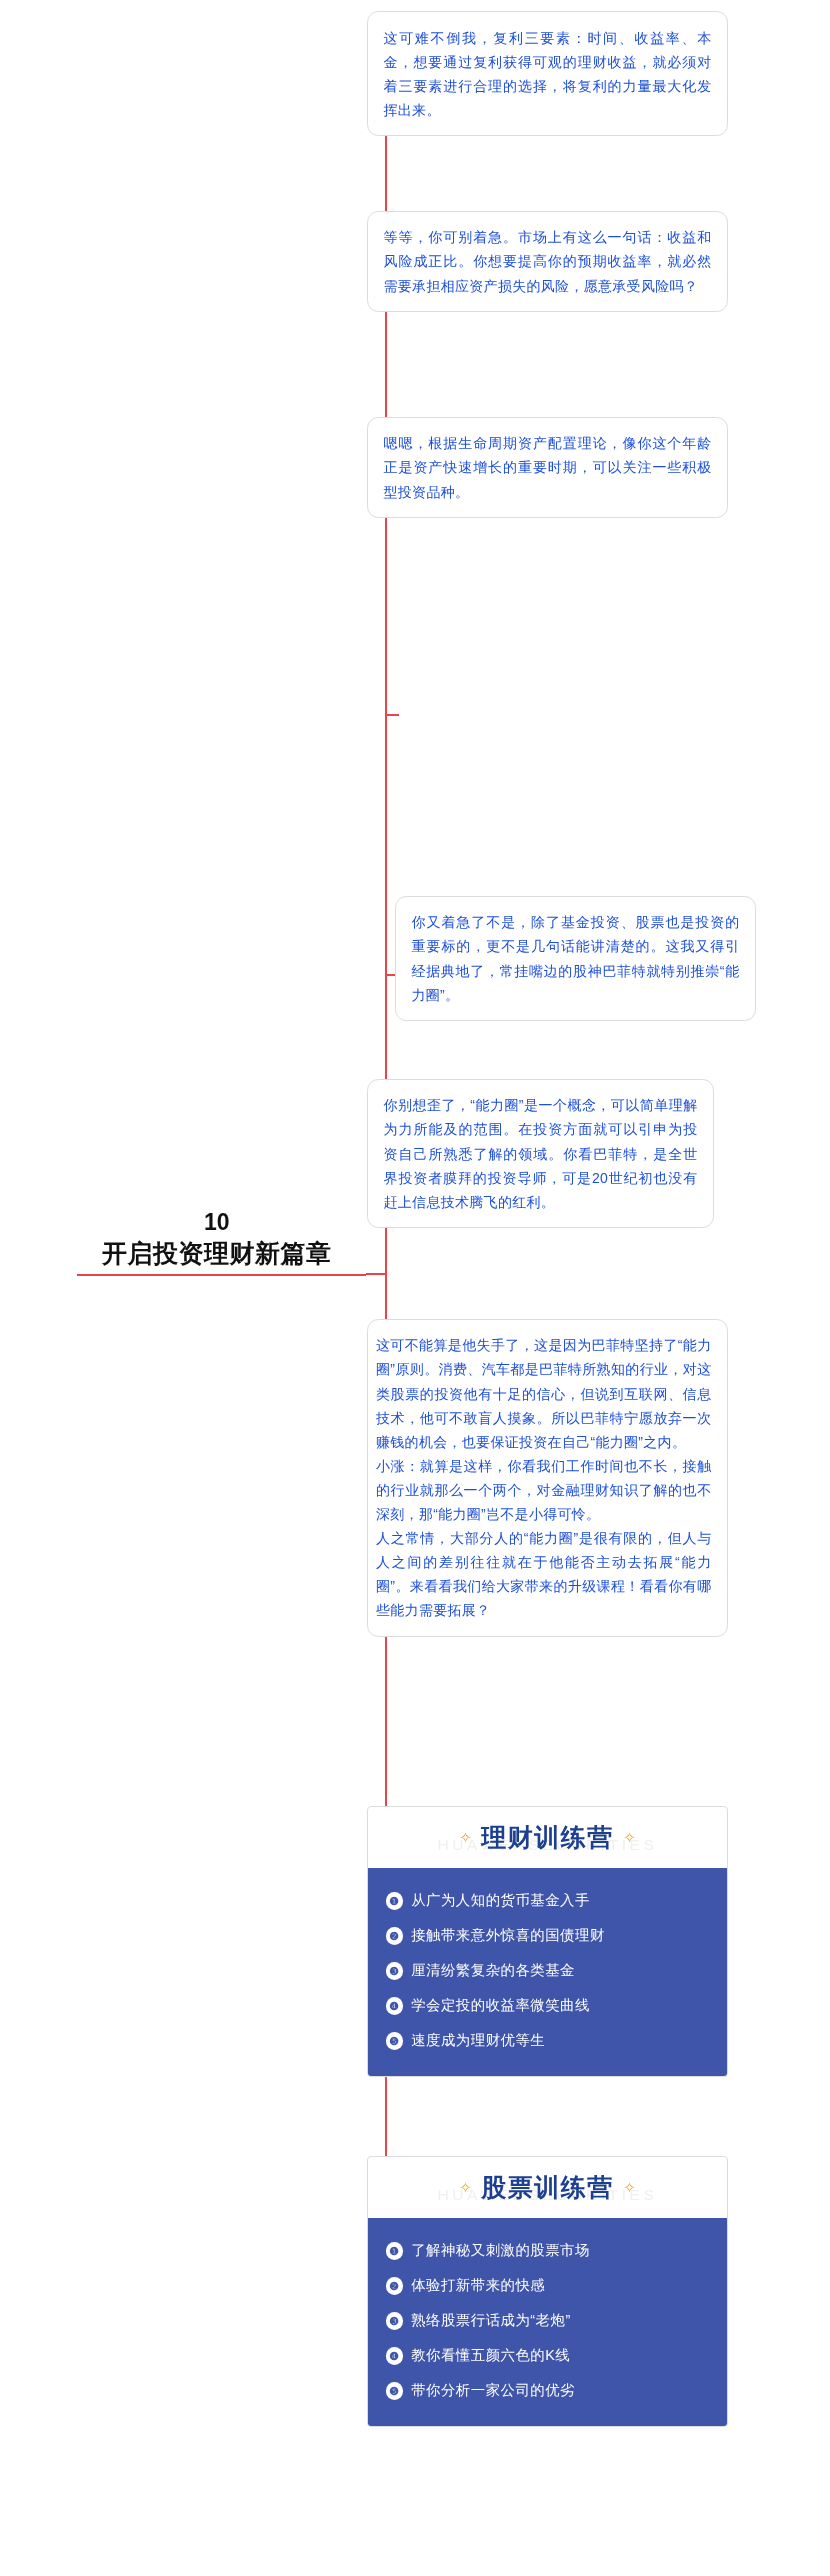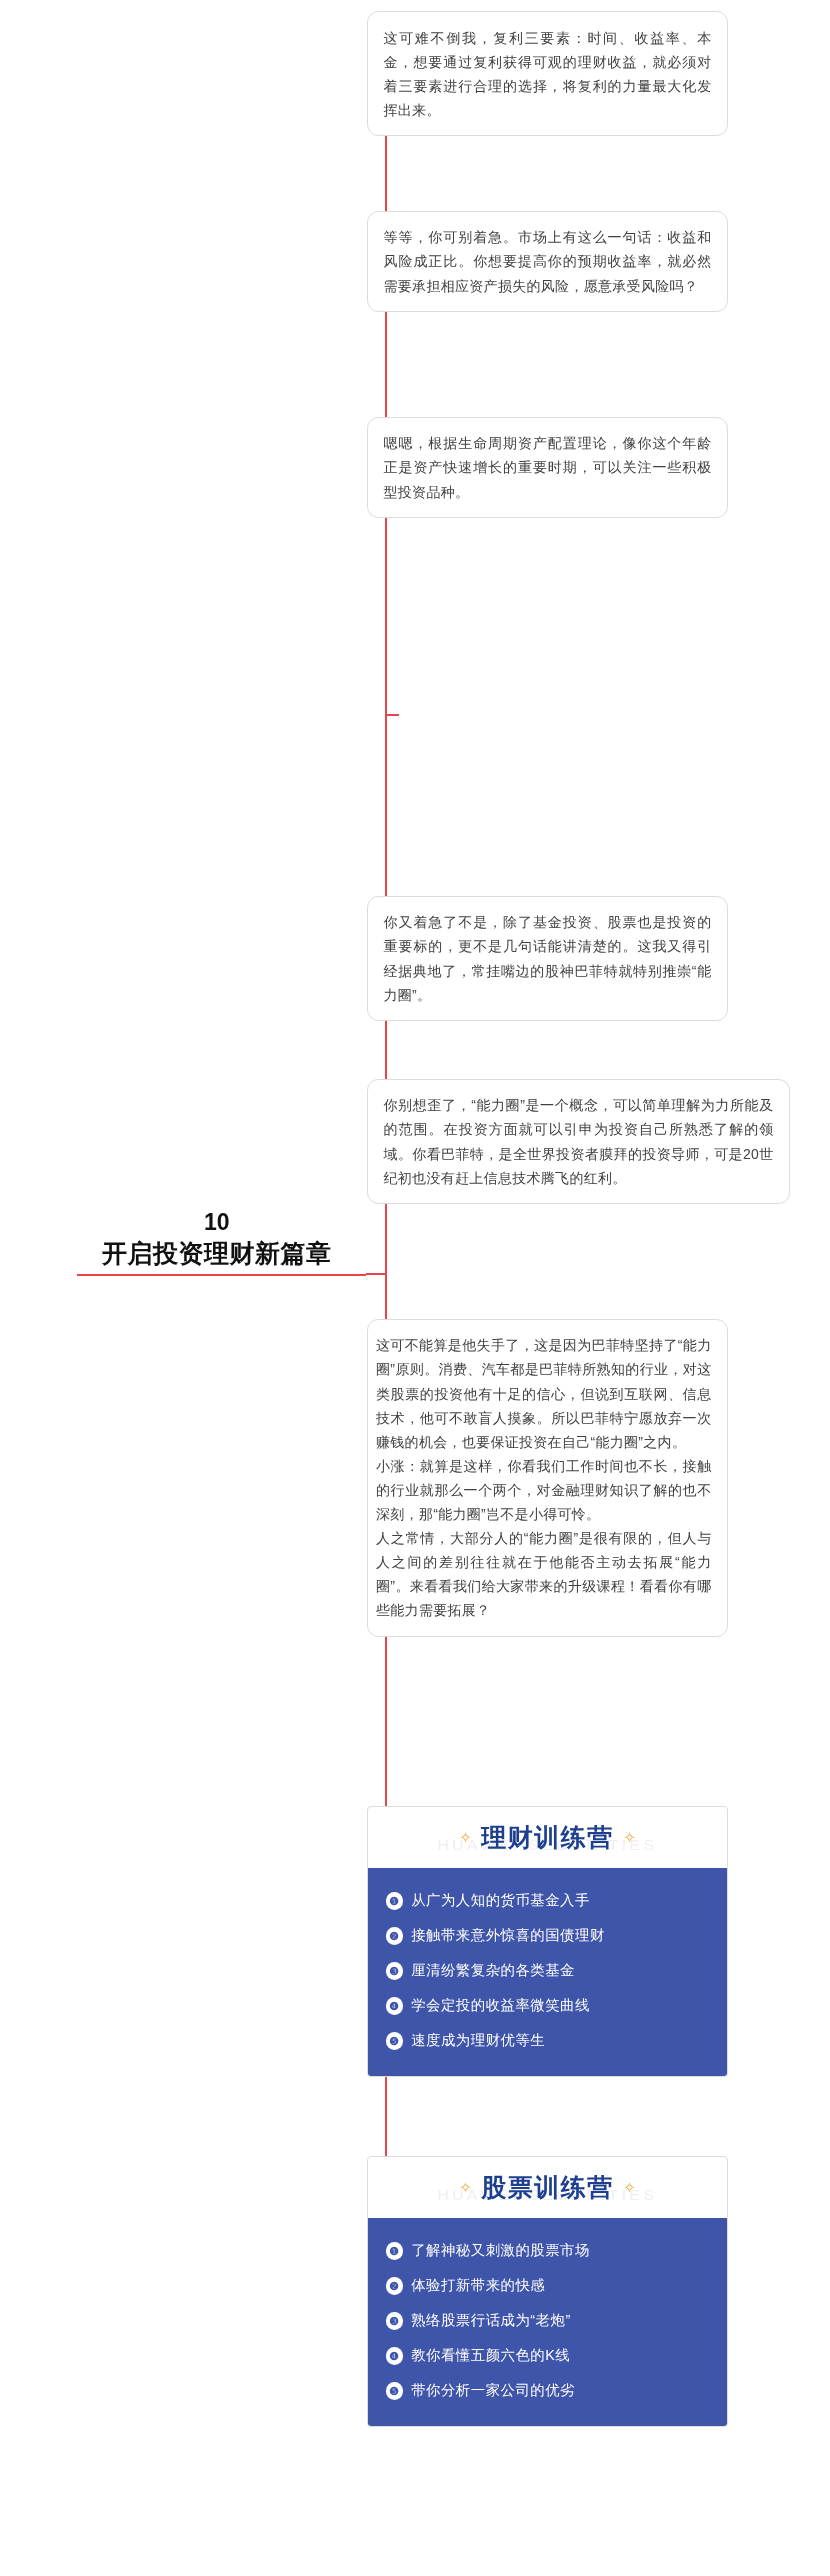--- a/index.html
+++ b/index.html
@@ -63,21 +63,21 @@
   }
 
   
   .card {
     position: absolute;
     left: 367px;
     background: #ffffff;
     border: 1.5px solid #dcdcdc;
     border-radius: 11.3px;
     padding: 13.4px 15.5px;
-    color: #404040;
+    color: #1d4ed8;
     font-size: 14px;
     line-height: 1.72;
     letter-spacing: 0.3px;
     text-align: justify;
   }
   .card p { margin: 0; }
   .card p + p { margin-top: 0px; }
 
   
   .camp {
@@ -178,25 +178,25 @@
 
   <div class="card" style="top:211px; width:361px;">
     <p>等等，你可别着急。市场上有这么一句话：收益和风险成正比。你想要提高你的预期收益率，就必然需要承担相应资产损失的风险，愿意承受风险吗？</p>
   </div>
 
   <div class="card" style="top:417px; width:361px;">
     <p>嗯嗯，根据生命周期资产配置理论，像你这个年龄正是资产快速增长的重要时期，可以关注一些积极型投资品种。</p>
   </div>
 
 
-  <div class="card" style="top:896px; width:361px;">
+  <div class="card" style="top:896px; width:361px;margin-left:28px;">
     <p>你又着急了不是，除了基金投资、股票也是投资的重要标的，更不是几句话能讲清楚的。这我又得引经据典地了，常挂嘴边的股神巴菲特就特别推崇“能力圈”。</p>
   </div>
 
-  <div class="card" style="top:1079px; width:423px;">
+  <div class="card" style="top:1079px; width:347px;">
     <p>你别想歪了，“能力圈”是一个概念，可以简单理解为力所能及的范围。在投资方面就可以引申为投资自己所熟悉了解的领域。你看巴菲特，是全世界投资者膜拜的投资导师，可是20世纪初也没有赶上信息技术腾飞的红利。</p>
   </div>
 
   <div class="card" style="top:1319px; width:361px;padding-left:8px;">
     <p>这可不能算是他失手了，这是因为巴菲特坚持了“能力圈”原则。消费、汽车都是巴菲特所熟知的行业，对这类股票的投资他有十足的信心，但说到互联网、信息技术，他可不敢盲人摸象。所以巴菲特宁愿放弃一次赚钱的机会，也要保证投资在自己“能力圈”之内。</p>
     <p>小涨：就算是这样，你看我们工作时间也不长，接触的行业就那么一个两个，对金融理财知识了解的也不深刻，那“能力圈”岂不是小得可怜。</p>
     <p>人之常情，大部分人的“能力圈”是很有限的，但人与人之间的差别往往就在于他能否主动去拓展“能力圈”。来看看我们给大家带来的升级课程！看看你有哪些能力需要拓展？</p>
   </div>
 
   <div class="camp" style="top:1806px; width:361px;">

